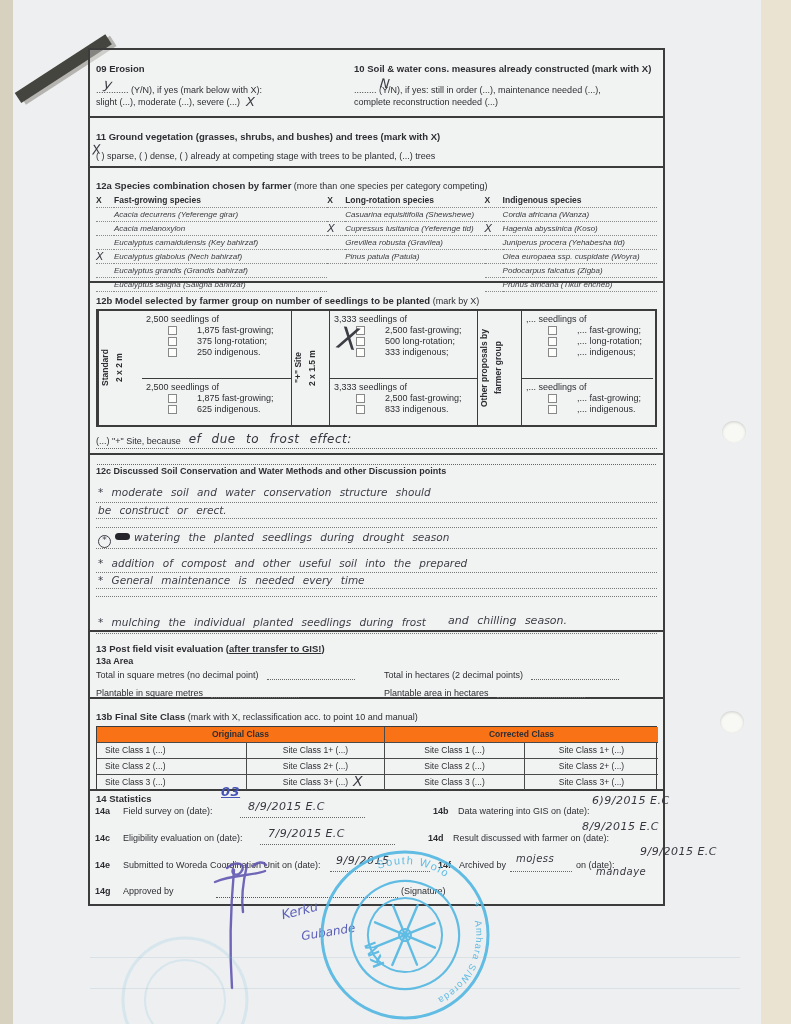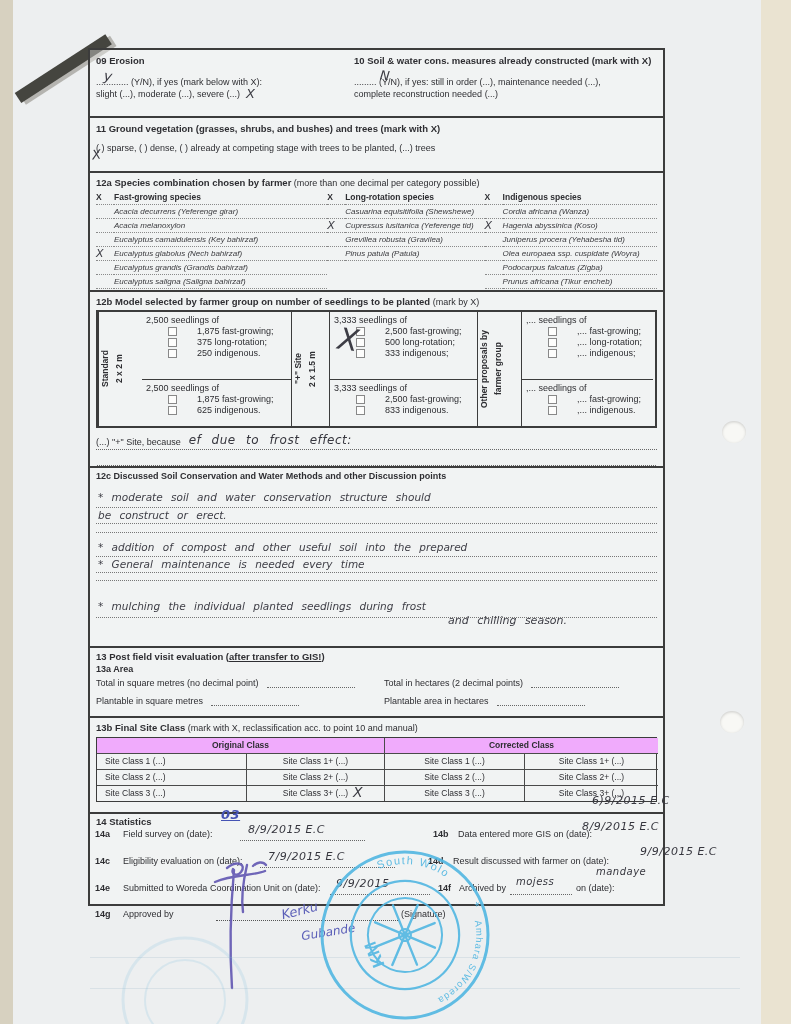--- a/index.html
+++ b/index.html
@@ -8,21 +8,21 @@
   .edge-left{position:absolute;left:0;top:0;width:13px;height:1024px;background:#d7d1c0;}
   .edge-right{position:absolute;left:761px;top:0;width:30px;height:1024px;background:#eae3d1;}
   .corner-band{position:absolute;left:18px;top:92px;width:108px;height:12px;background:#45453f;
         transform:rotate(-33deg);transform-origin:left center;box-shadow:3px 4px 0 rgba(125,122,112,.5);}
   .hole{position:absolute;width:24px;height:22px;border-radius:50%;background:#f8f8f5;
         box-shadow:inset 0 1px 3px rgba(0,0,0,.18);}
   .hole1{left:722px;top:421px;} .hole2{left:720px;top:711px;}
 
   .form{position:absolute;left:88px;top:48px;width:577px;height:858px;border:2px solid #3c3c3c;
         box-sizing:border-box;background:rgba(250,251,250,.35);}
-  .sec{box-sizing:border-box;border-bottom:2px solid #3c3c3c;position:relative;padding:0 6px;}
+  .sec{box-sizing:border-box;border-bottom:2px solid #3c3c3c;position:relative;padding:8px 6px;}
   .h{font-weight:bold;font-size:9.5px;}
   .t{font-size:9px;}
   .hw{font-family:"DejaVu Sans",sans-serif;font-style:italic;color:#3d3d45;}
   .hwd{font-family:"DejaVu Sans",sans-serif;font-style:italic;color:#36363e;font-size:11px;letter-spacing:.5px;}
   .hwmark{font-family:"DejaVu Sans",sans-serif;font-style:italic;color:#3d3d45;font-size:13px;}
   .blue{color:#4553b4;}
   .purple{color:#5b5fb8;}
   .abs{position:absolute;}
   .leader{display:inline-block;border-bottom:1px dotted #666;height:10px;}
 
@@ -91,21 +91,21 @@
   .arr{display:flex;align-items:flex-end;}
   .arl .leader,.arr .leader{width:88px;margin-left:8px;}
 
   
   .s13b{height:92px;}
   .s13b .h{display:block;margin-top:4px;}
   .cls-table{margin-top:4px;border:1.5px solid #3c3c3c;display:grid;
              grid-template-columns:150px 138px 140px 133px;position:relative;}
   .ct{font-size:8.5px;border-right:1px solid #4a4a4a;border-bottom:1px solid #4a4a4a;
       height:15px;line-height:15px;text-align:center;}
-  .ct.hd{font-weight:bold;background:#f0abfc;grid-column:span 2;}
+  .ct.hd{font-weight:bold;background:#f97316;grid-column:span 2;}
   .ct.left{text-align:left;padding-left:8px;}
   .ct.norb{border-right:none;} .ct.nobb{border-bottom:none;}
   .mark13b{position:absolute;left:256px;top:46px;font-size:14px;}
 
   
   .s14{height:113px;border-bottom:none;}
   .s14 .h{position:absolute;left:6px;top:2px;}
   .no{font-weight:bold;font-size:9px;position:absolute;}
   .lb{font-size:9px;position:absolute;}
   .s14 .hwd{position:absolute;}
@@ -150,21 +150,21 @@
       </div>
     </div>
 
     <div class="sec s11">
       <span class="h">11 Ground vegetation (grasses, shrubs, and bushes) and trees (mark with X)</span>
       <span class="opts t">(  ) sparse, (  ) dense, (  ) already at competing stage with trees to be planted, (...) trees</span>
       <span class="abs hwmark hw11x">X</span>
     </div>
 
     <div class="sec s12a">
-      <span class="h"><span>12a Species combination chosen by farmer</span><span class="t" style="font-weight:normal"> (more than one decimal per category possible)</span></span>
+      <span class="h"><span>12a Species combination chosen by farmer</span><span class="t" style="font-weight:normal"> (more than one species per category competing)</span></span>
       <div class="sp-table">
         <div class="sp-col sp-c1">
           <div class="sp-cell sp-h">X</div>
           <div class="sp-cell sp-h">Fast-growing species</div>
           <div class="sp-cell sp-x"></div>
             <div class="sp-cell sp-n">Acacia decurrens (Yeferenge girar)</div>
           <div class="sp-cell sp-x"></div>
             <div class="sp-cell sp-n">Acacia melanoxylon</div>
           <div class="sp-cell sp-x"></div>
             <div class="sp-cell sp-n">Eucalyptus camaidulensis (Key bahirzaf)</div>
@@ -307,20 +307,23 @@
         <span style="flex:1"></span>
       </div>
       <div class="dotline"></div>
     </div>
 
     <div class="sec s12c">
       <span class="h">12c Discussed Soil Conservation and Water Methods and other Discussion points</span>
       <div class="hwline l1"><span class="hw hwtext">* moderate soil and water conservation structure should</span></div>
       <div class="hwline l2"><span class="hw hwtext">be construct or erect.</span></div>
       <div class="sp8"></div>
+      <div class="hwline l3">
+        <span class="circmark hw">*</span><span class="blot"></span><span class="hw hwtext">watering the planted seedlings during drought season</span>
+      </div>
       <div class="hwline l4"><span class="hw hwtext">* addition of compost and other useful soil into the prepared</span></div>
       <div class="hwline l6"><span class="hw hwtext">* General maintenance is needed every time</span></div>
       <div class="sp7"></div>
       <div class="hwline l7"><span class="hw hwtext">* mulching the individual planted seedlings during frost</span></div>
     </div>
 
     <div class="sec s13">
       <span class="h"><span>13 Post field visit evaluation (</span><u>after transfer to GIS!</u><span>)</span></span>
       <span class="h2">13a Area</span>
       <div class="ar ar1">
@@ -368,21 +371,21 @@
 
     <div class="sec s14">
       <span class="h">14 Statistics</span>
       <span class="hwd blue a03">03</span>
 
       <span class="no" style="left:5px;top:15px">14a</span>
       <span class="lb" style="left:33px;top:15px">Field survey on (date):</span>
       <span class="leader" style="position:absolute;left:150px;top:16px;width:125px"></span>
       <span class="hwd" style="left:158px;top:9px">8/9/2015 E.C</span>
       <span class="no" style="left:343px;top:15px">14b</span>
-      <span class="lb" style="left:368px;top:15px">Data entered more GIS on (date):</span>
+      <span class="lb" style="left:368px;top:15px">Data watering into GIS on (date):</span>
 
       <span class="no" style="left:5px;top:42px">14c</span>
       <span class="lb" style="left:33px;top:42px">Eligibility evaluation on (date):</span>
       <span class="leader" style="position:absolute;left:170px;top:43px;width:135px"></span>
       <span class="hwd" style="left:178px;top:36px">7/9/2015 E.C</span>
       <span class="no" style="left:338px;top:42px">14d</span>
       <span class="lb" style="left:363px;top:42px">Result discussed with farmer on (date):</span>
 
       <span class="no" style="left:5px;top:69px">14e</span>
       <span class="lb" style="left:33px;top:69px">Submitted to Woreda Coordination Unit on (date):</span>

